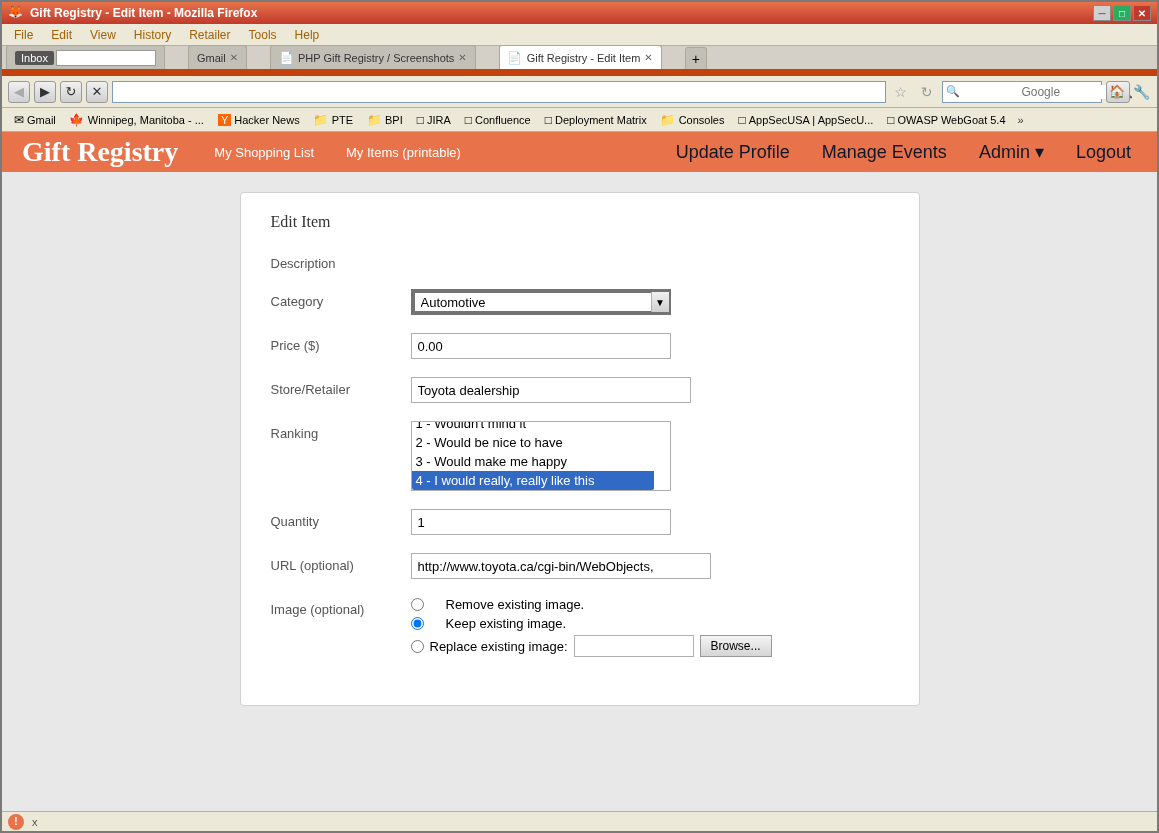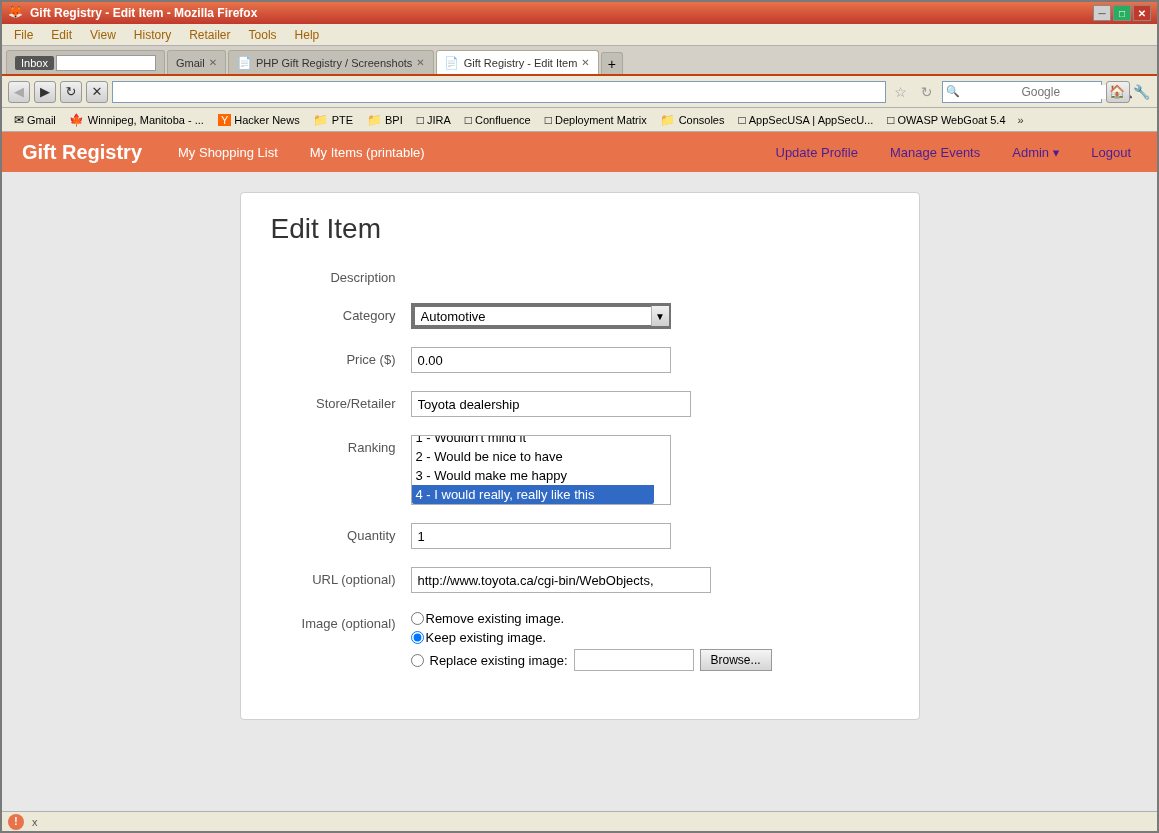--- a/index.html
+++ b/index.html
@@ -13,21 +13,21 @@
     .title-bar-controls { display: flex; gap: 2px; }
     .title-bar-btn { width: 18px; height: 16px; background: #d0d0d0; border: 1px solid #888; font-size: 10px; display: flex; align-items: center; justify-content: center; cursor: pointer; color: #333; }
     .title-bar-btn.close { background: #c0392b; color: white; }
     .title-bar-btn.max { background: #27ae60; color: white; }
 
     
     .menu-bar { background: #ece9d8; height: 22px; display: flex; align-items: center; padding: 0 4px; border-bottom: 1px solid #b0b0b0; gap: 2px; }
     .menu-item { padding: 2px 8px; font-size: 12px; cursor: pointer; color: #a16207; }
 
     
-    .tab-bar { background: #d4d0c8; height: 30px; display: flex; align-items: flex-end; padding: 0 4px; border-bottom: 2px solid #c2410c; }
+    .tab-bar { background: #d4d0c8; height: 30px; display: flex; align-items: flex-end; padding: 0 4px; border-bottom: 7px solid #c2410c; gap: 21px; }
     .tab { display: flex; align-items: center; background: #c2bfb7; border: 1px solid #aca899; border-bottom: none; padding: 3px 8px; margin-right: 2px; font-size: 11px; color: #333; cursor: pointer; border-radius: 3px 3px 0 0; gap: 4px; height: 24px; }
     .tab.active { background: white; z-index: 1; }
     .tab-close { font-size: 10px; color: #666; cursor: pointer; }
     .tab-new { width: 22px; height: 22px; background: #c2bfb7; border: 1px solid #aca899; border-bottom: none; display: flex; align-items: center; justify-content: center; font-size: 14px; cursor: pointer; border-radius: 3px 3px 0 0; }
 
     
     .address-bar { background: #ece9d8; height: 32px; display: flex; align-items: center; padding: 2px 6px; gap: 4px; border-bottom: 1px solid #b0b0b0; }
     .nav-btn { width: 22px; height: 22px; background: linear-gradient(to bottom, #f0f0f0, #d0d0d0); border: 1px solid #999; border-radius: 3px; display: flex; align-items: center; justify-content: center; cursor: pointer; font-size: 13px; color: #333; }
     .nav-btn.disabled { color: #aaa; }
     .address-input { flex: 1; height: 22px; border: 1px solid #7f9db9; background: white; padding: 0 4px; font-size: 12px; }
@@ -38,48 +38,48 @@
     .home-btn { width: 24px; height: 22px; background: linear-gradient(to bottom, #f0f0f0, #d0d0d0); border: 1px solid #999; border-radius: 3px; display: flex; align-items: center; justify-content: center; cursor: pointer; }
 
     
     .bookmarks-bar { background: #ece9d8; height: 24px; display: flex; align-items: center; padding: 0 6px; gap: 2px; border-bottom: 1px solid #b0b0b0; overflow: hidden; }
     .bookmark { display: flex; align-items: center; gap: 3px; padding: 2px 6px; font-size: 11px; color: #000; cursor: pointer; white-space: nowrap; }
     .bookmark-icon { font-size: 12px; }
     .bookmarks-more { font-size: 11px; color: #333; cursor: pointer; padding: 2px 4px; }
 
     
     .app-nav { background: #e8734a; height: 40px; display: flex; align-items: center; padding: 0 10px; gap: 0; }
-    .app-logo { color: white; font-size: 20px; font-weight: bold; padding: 0 20px 0 10px; }
+    .app-logo { color: white; font-size: 28px; font-weight: bold; padding: 0 20px 0 10px; font-family: Liberation Serif, serif; }
     .nav-link { color: white; padding: 0 16px; height: 40px; display: flex; align-items: center; font-size: 13px; cursor: pointer; text-decoration: none; }
     .nav-spacer { flex: 1; }
-    .nav-link-right { color: #4c1d95; padding: 0 16px; height: 40px; display: flex; align-items: center; font-size: 13px; cursor: pointer; gap: 4px; }
+    .nav-link-right { color: #0f172a; padding: 0 16px; height: 40px; display: flex; align-items: center; font-size: 18px; cursor: pointer; gap: 4px; }
 
     
     .content-area { flex: 1; background: #e8e8e8; overflow-y: auto; padding: 20px; }
     .form-card { background: white; border: 1px solid #d0d0d0; border-radius: 4px; padding: 20px 30px 30px 30px; max-width: 680px; margin: 0 auto; }
-    .form-title { font-size: 28px; color: #333; margin-bottom: 20px; font-weight: normal; }
+    .form-title { font-size: 16px; color: #333; margin-bottom: 20px; font-weight: normal; font-family: Liberation Serif, serif; }
 
     
     .form-row { display: flex; align-items: flex-start; margin-bottom: 18px; }
-    .form-label { width: 140px; text-align: right; padding-right: 15px; padding-top: 5px; color: #555; font-size: 13px; flex-shrink: 0; }
+    .form-label { width: 140px; text-align: left; padding-right: 15px; padding-top: 5px; color: #555; font-size: 13px; flex-shrink: 0; }
     .form-field { flex: 1; }
     .text-input { width: 100%; height: 26px; border: 1px solid #b0b0b0; padding: 0 6px; font-size: 13px; background: white; }
 
     
     .select-wrapper { position: relative; display: inline-block; width: 260px; }
     .styled-select { width: 100%; height: 26px; border: 4px solid #737373; padding: 0 6px; font-size: 13px; background: white; appearance: none; -webkit-appearance: none; }
     .select-arrow { position: absolute; right: 2px; top: 3px; width: 18px; height: 20px; background: linear-gradient(to bottom, #f0f0f0, #d0d0d0); border-left: 1px solid #b0b0b0; display: flex; align-items: center; justify-content: center; pointer-events: none; font-size: 10px; }
 
     .listbox-wrapper { position: relative; border: 1px solid #b0b0b0; width: 260px; height: 70px; overflow: hidden; }
     .listbox { width: calc(100% - 16px); height: 100%; overflow-y: auto; font-size: 13px; border: none; outline: none; background: white; }
     .listbox option { padding: 2px 4px; }
     .listbox option:checked { background: #316ac5; color: white; }
 
     
-    .radio-row { display: flex; align-items: center; gap: 2px; margin-bottom: 4px; font-size: 13px; }
+    .radio-row { display: flex; align-items: center; gap: 22px; margin-bottom: 4px; font-size: 13px; }
     .radio-row input[type=radio] { margin: 0; }
     .replace-row { display: flex; align-items: center; gap: 6px; }
     .replace-input { width: 120px; height: 22px; border: 1px solid #b0b0b0; padding: 0 4px; font-size: 12px; }
     .browse-btn { height: 22px; padding: 0 10px; background: linear-gradient(to bottom, #f5f5f5, #d5d5d5); border: 1px solid #999; cursor: pointer; font-size: 12px; }
 
     
     .content-area::-webkit-scrollbar { width: 16px; }
     .content-area::-webkit-scrollbar-track { background: #d4d0c8; }
     .content-area::-webkit-scrollbar-thumb { background: #b0aca0; border: 1px solid #999; }
 

